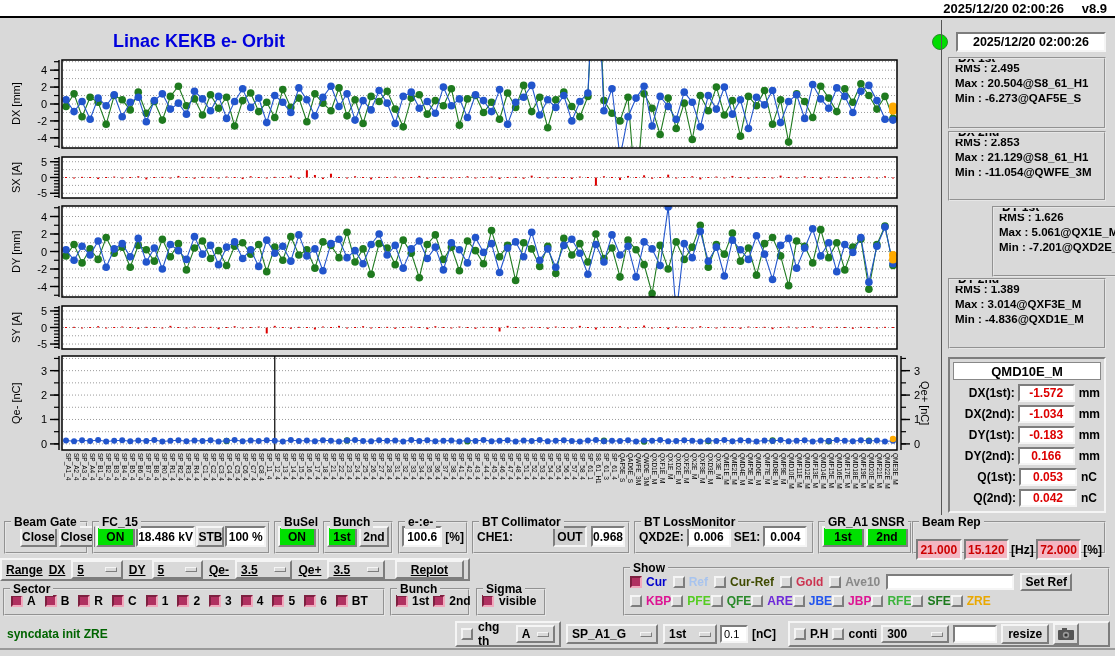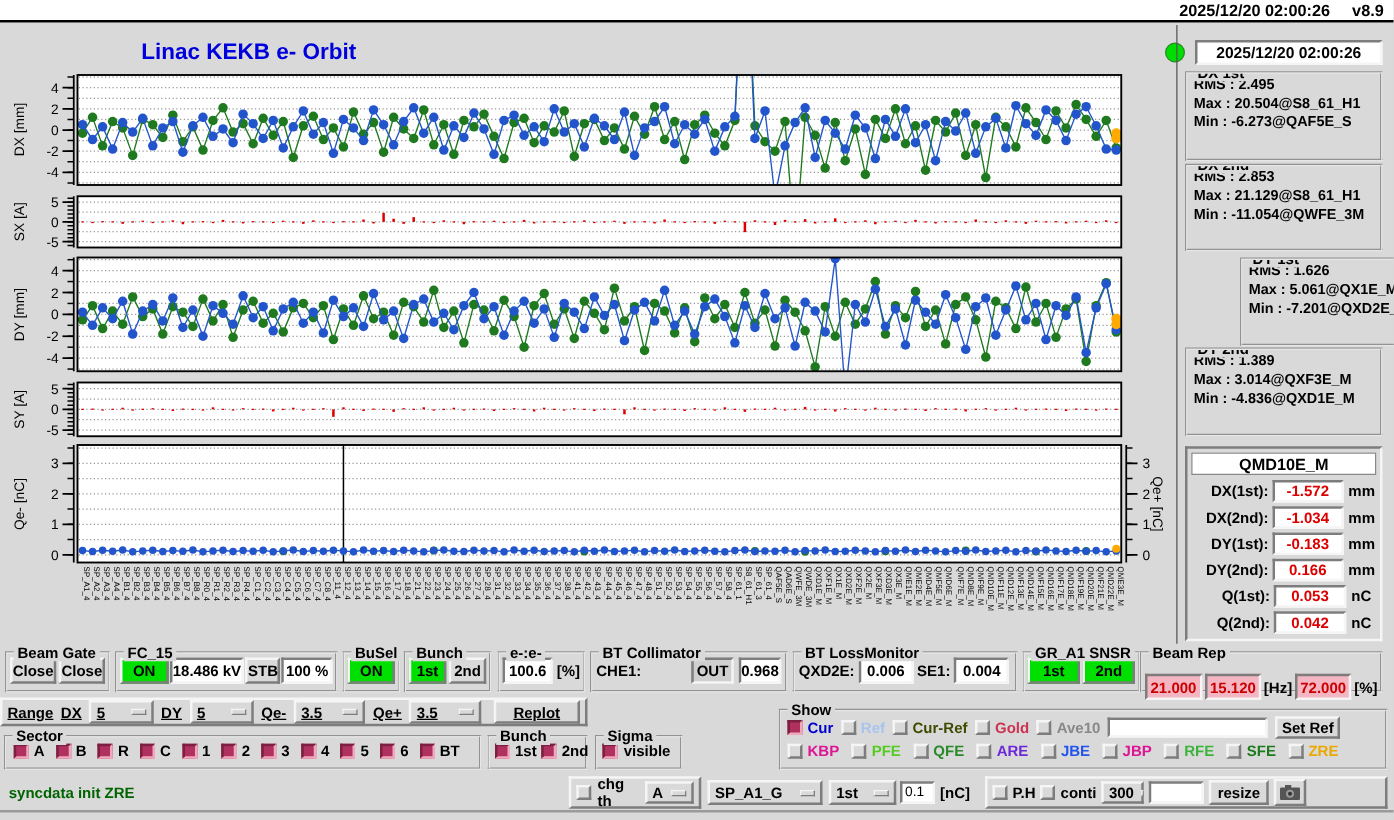--- a/index.html
+++ b/index.html
@@ -1204,21 +1204,21 @@
       <span style="left: 780.784px;">QMD16E_M</span>
       <span style="left: 788.812px;">QMF17E_M</span>
       <span style="left: 796.841px;">QMD18E_M</span>
       <span style="left: 804.87px;">QMF19E_M</span>
       <span style="left: 812.899px;">QMD20E_M</span>
       <span style="left: 820.928px;">QMF21E_M</span>
       <span style="left: 828.957px;">QMD22E_M</span>
       <span style="left: 836.986px;">QME3E_M</span>
     </div>
 
-  <div class="grp" style="left:4px;top:521px;width:84px;height:33px;">
+  <div class="grp" style="left:4px;top:521px;width:84px;height:33px;padding-left:12px;">
     <div class="grp-title">Beam Gate</div>
     <div class="rowflex" style="padding:3px 2px;gap:2px;">
       <div class="btn" style="width:37px;height:21px;">Close</div>
       <div class="btn" style="width:37px;height:21px;">Close</div>
     </div>
   </div>
   <div class="grp" style="left:92px;top:521px;width:178px;height:33px;">
     <div class="grp-title">FC_15</div>
     <div class="rowflex" style="padding:3px 2px;gap:1px;">
       <div class="btn green" style="width:40px;height:21px;">ON</div>
@@ -1393,21 +1393,21 @@
             <span class="lbl" style="color: rgb(204, 51, 80); margin-left: 4px;">Gold</span>
           </span>
           <span class="rowflex">
             <span class="cb"></span>
             <span class="lbl" style="color: rgb(136, 136, 136); margin-left: 4px;">Ave10</span>
           </span>
         </span>
       <input class="txt" style="width: 128px; height: 16px;" value="">
       <div class="btn" style="width:52px;height:18px;">Set Ref</div>
     </div>
-    <div id="show-row2-items" class="rowflex" style="padding:2px 5px;gap:10px;height:20px;">
+    <div id="show-row2-items" class="rowflex" style="padding:2px 5px;height:20px;">
         <span class="rowflex">
           <span class="cb"></span>
           <span class="lbl" style="color: rgb(221, 20, 147); margin-left: 4px;">KBP</span>
         </span>
         <span class="rowflex">
           <span class="cb"></span>
           <span class="lbl" style="color: rgb(85, 204, 34); margin-left: 4px;">PFE</span>
         </span>
         <span class="rowflex">
           <span class="cb"></span>
@@ -1457,21 +1457,21 @@
     <span>1st</span>
       <span class="dash"></span>
   </div>
   <input class="txt" style="position: absolute; left: 720px; top: 625px; width: 28px; height: 18px;" value="0.1">
   <span class="lbl" style="position:absolute;left:752px;top:627px;">[nC]</span>
   <div class="panel" style="left:788px;top:621px;width:322px;height:26px;gap:4px;">
     <span class="cb"></span>
     <span class="lbl">P.H</span>
     <span class="cb"></span>
     <span class="lbl">conti</span>
-    <div class="dd" style="width:34px;height:18px;">
+    <div class="dd" style="width:68px;height:18px;">
       <span>300</span>
         <span class="dash"></span>
     </div>
     <input class="txt" style="width: 44px; height: 18px;" value="">
     <div class="btn" style="width:48px;height:20px;">resize</div>
     <div class="btn" style="width:26px;height:22px;">
       <svg width="18" height="14" viewBox="0 0 18 14">
         <rect x="1" y="3" width="16" height="10" rx="1" fill="#555"></rect>
         <rect x="5" y="1" width="5" height="3" fill="#555"></rect>
         <circle cx="9" cy="8" r="3.2" fill="#999"></circle>

